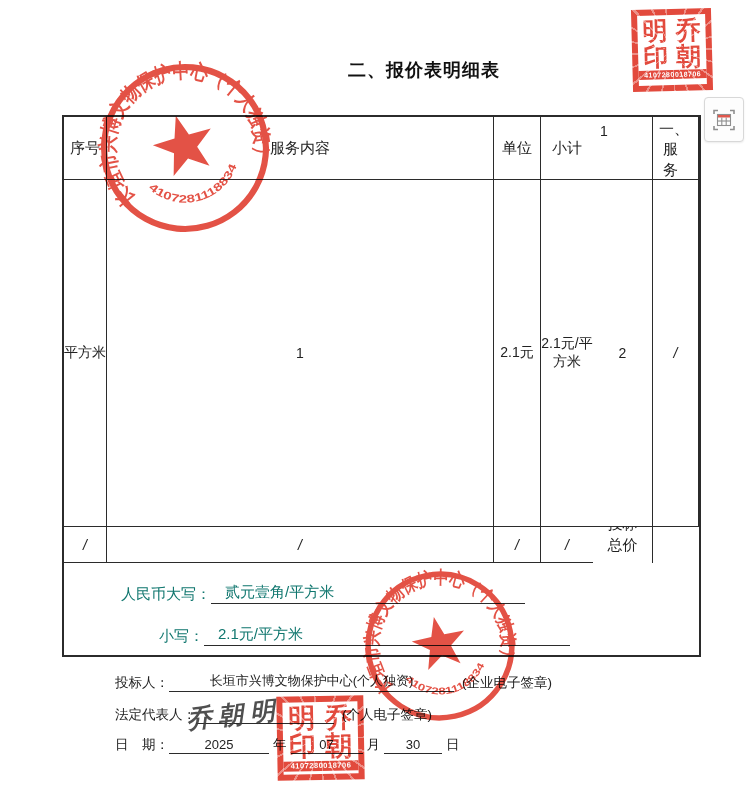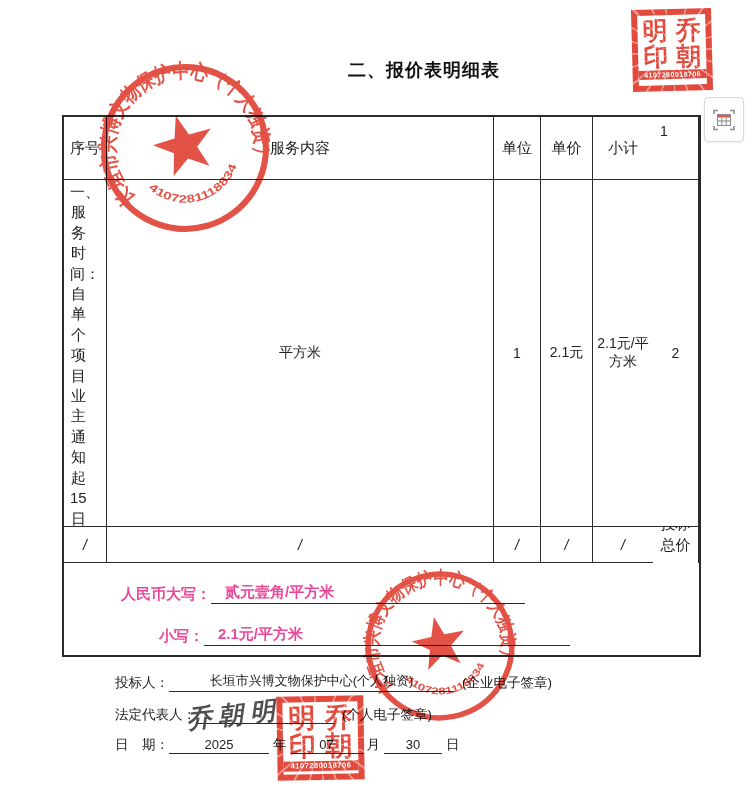--- a/index.html
+++ b/index.html
@@ -19,21 +19,21 @@
   .bb{border-bottom:1.4px solid #2b2b2b;}
   .hc{display:flex;align-items:center;justify-content:center;font-size:15px;color:#222;}
   .cc{display:flex;align-items:center;justify-content:center;font-size:14px;color:#222;text-align:center;}
   .no-cell{font-size:14px;color:#222;padding:6px 0 0 7px;}
   .content-cell{font-size:15px;line-height:20.4px;color:#222;padding:2px 20px 0 6px;
                 white-space:pre-line;letter-spacing:0;text-align:right;}
   .slash{font-style:italic;font-size:14px;}
   .total-label{display:flex;align-items:flex-end;justify-content:center;font-size:15px;
                color:#222;white-space:pre-line;line-height:21px;padding-bottom:8px;text-align:center;}
   .total-cell{position:relative;font-size:15px;}
-  .tp-row{position:absolute;left:14px;white-space:nowrap;font-weight:bold;color:#ec4899;}
+  .tp-row{position:absolute;left:14px;white-space:nowrap;font-weight:normal;color:#0f766e;}
   .tp-row.rowA{top:20px;}
   .tp-row.rowB{top:62px;left:52px;}
   .u{display:inline-block;border-bottom:1.6px solid #2b2b2b;text-align:left;
      padding:0 0 1px 14px;vertical-align:bottom;}
 
   
   .fline{position:absolute;left:115px;font-size:13.5px;color:#222;white-space:nowrap;}
   .fline .fu{display:inline-block;border-bottom:1.4px solid #2b2b2b;text-align:center;
              padding-bottom:1px;vertical-align:bottom;font-size:13px;}
   .note{margin-left:8px;}
@@ -72,21 +72,20 @@
 
 <div class="page">
 
   <h1 class="title">二、报价表明细表</h1>
 
   <div class="qtable">
 
     <div class="cell hc br bb">序号</div>
     <div class="cell hc br bb">服务内容</div>
     <div class="cell hc br bb">单位</div>
-    <div class="cell hc br bb">单价</div>
     <div class="cell hc bb">小计</div>
 
     <div class="cell no-cell br bb">1</div>
     <div class="cell content-cell br bb">一、服务时间：
 自单个项目业主通知起15日完成所有调查不勘探服务工作，服务工作结束
 5日内，向采购方出具三件详细、准确的勘探资料和正式调查勘探报告，最
 终以通过长垣市文化广电和旅游局组织的的结项验收为准。
 二、服务要求
 1.按照《田野考古工作规程》 以及《考古勘探工作规程（试行）2017》开
 展工作，遗迹应加点卡出准确轮廓。

